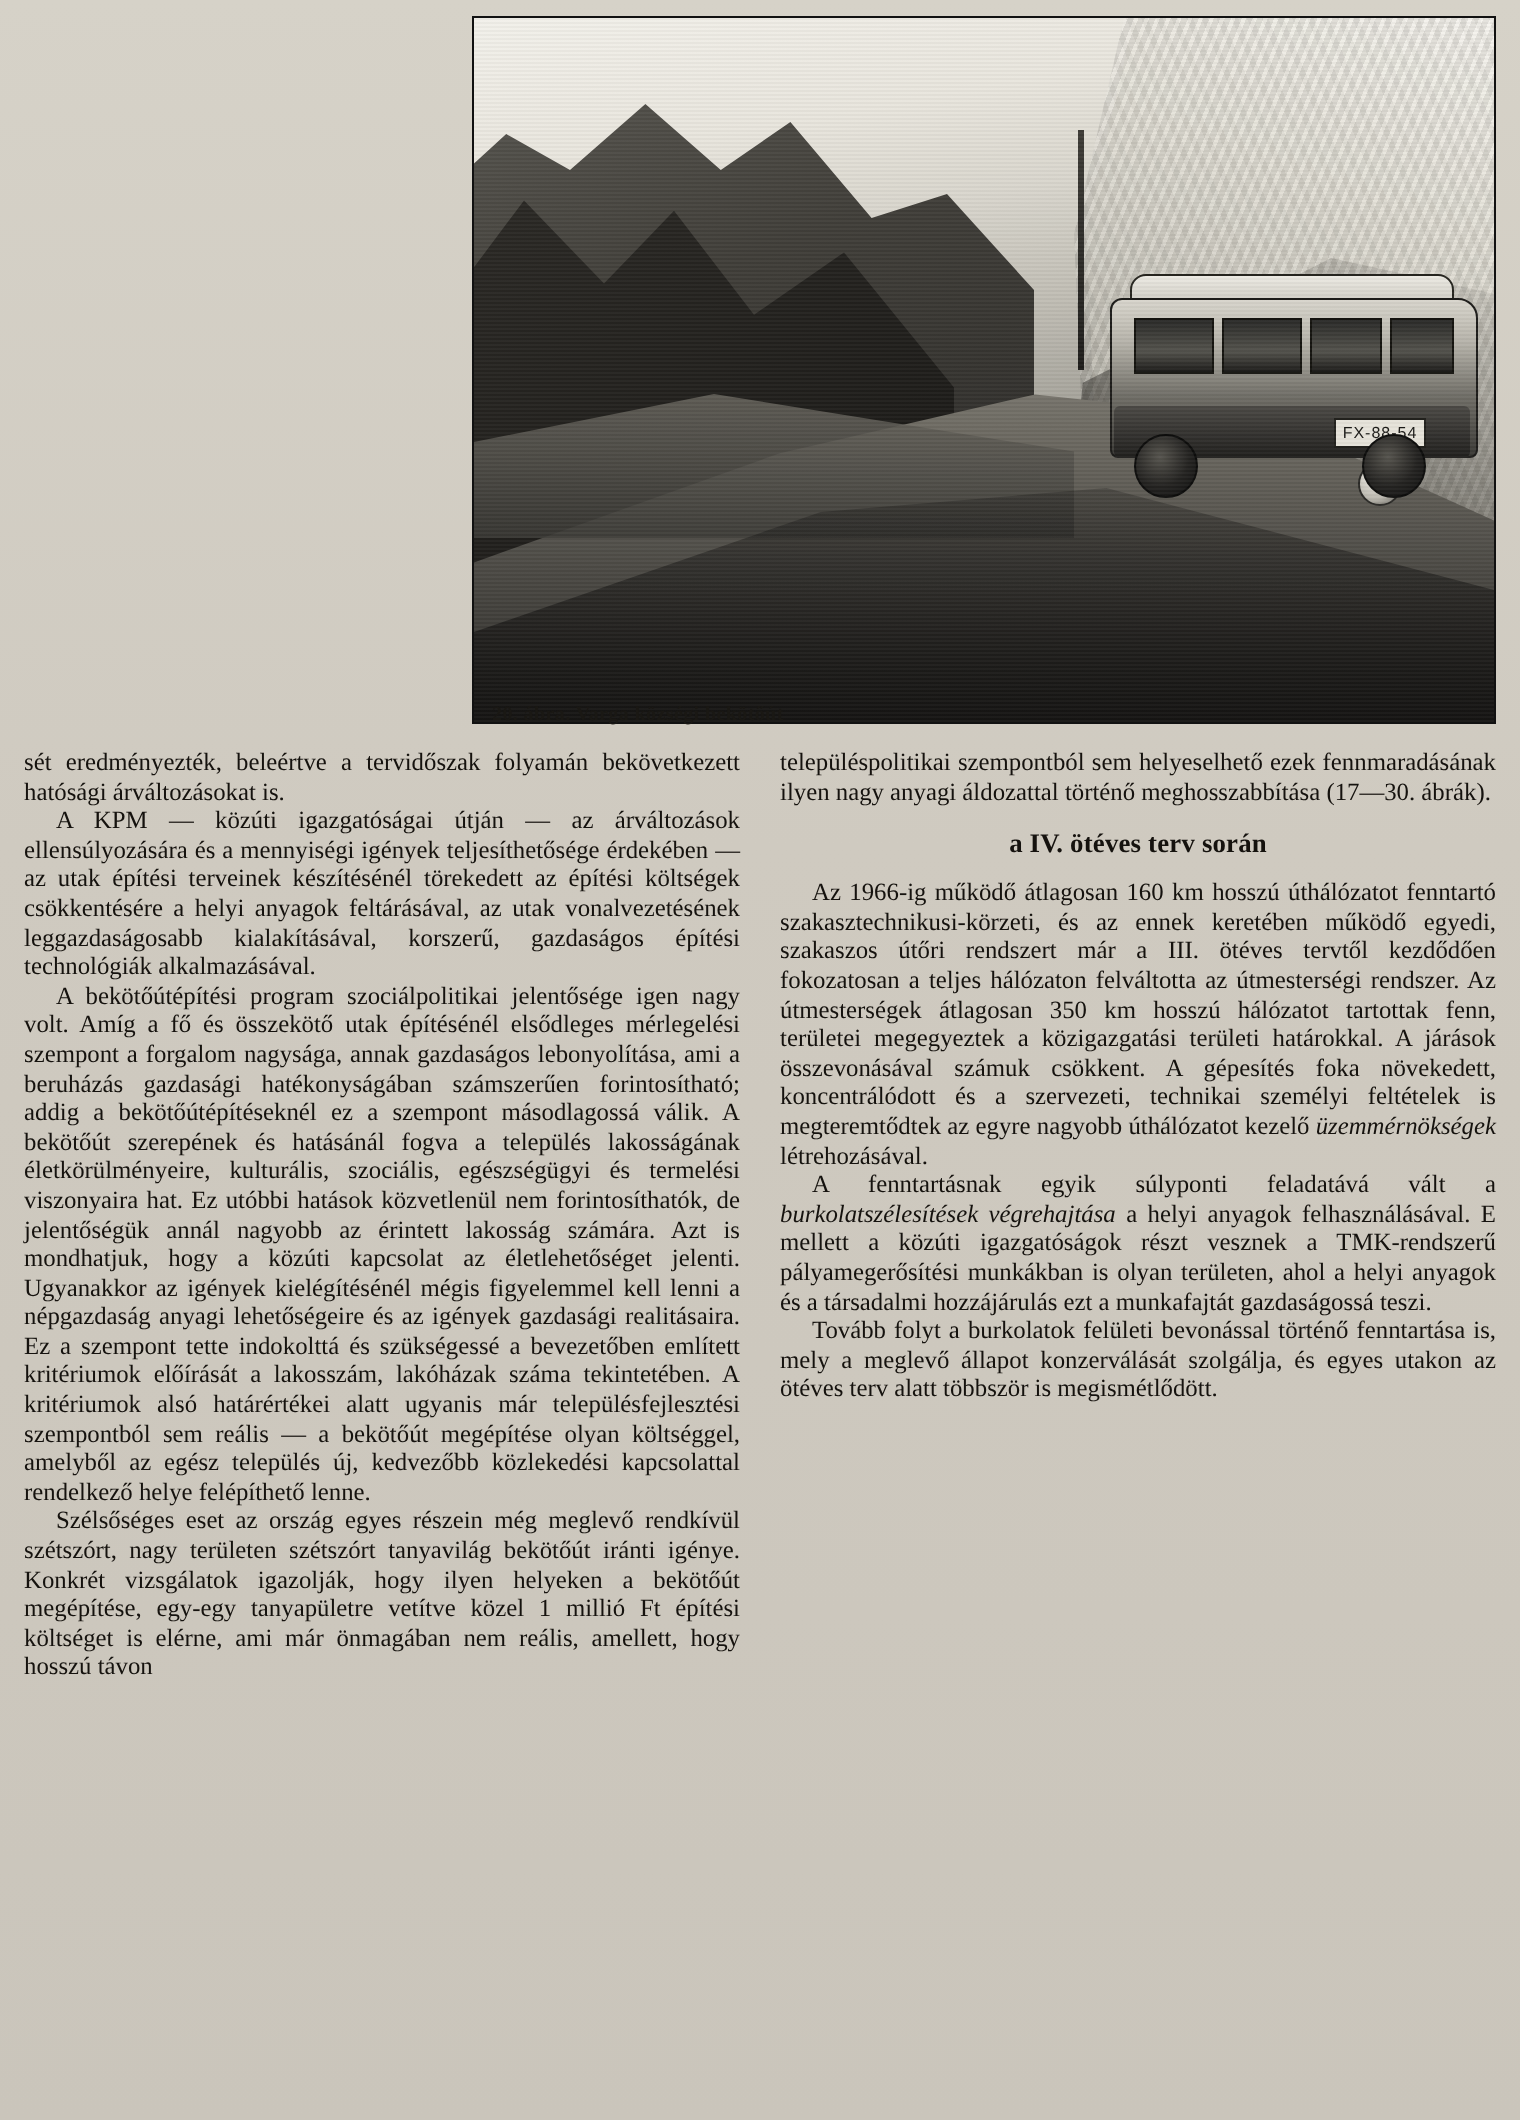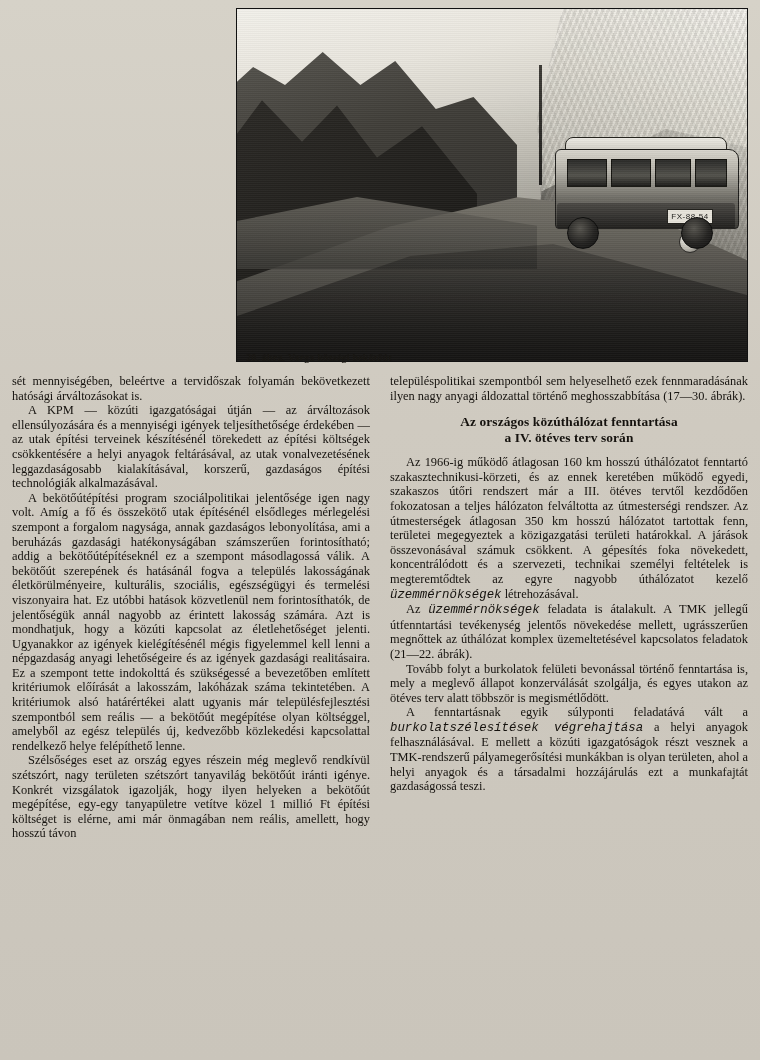--- a/index.html
+++ b/index.html
@@ -229,21 +229,21 @@
   .sec-title {
     text-align: center;
     font-weight: bold;
     font-size: 13.4px;
     line-height: 16px;
     margin: 11px 0 9px 0;
     text-indent: 0 !important;
     letter-spacing: .1px;
   }
   .sec-title .l2 { display: block; }
-  em { font-style: italic; font-family: Liberation Mono, monospace; }
+  em { font-style: italic; }
 </style>
 </head>
 <body>
 
 <div class="page">
 
   <div class="figure-wrap">
     <div class="photo">
       <div class="sky"></div>
       <div class="mtn-left"></div>
@@ -269,34 +269,32 @@
         <div class="wheel rear"></div>
       </div>
       <div class="grain"></div>
     </div>
     <div class="fig-caption">20. ábra. Varga községi bekötőút</div>
   </div>
 
   <div class="columns">
 
     <div class="col">
-      <p class="noindent">sét mennyiségében, beleértve a tervidőszak folyamán bekövetkezett hatósági árváltozásokat is.</p>
+      <p class="noindent">sét eredményezték, beleértve a tervidőszak folyamán bekövetkezett hatósági árváltozásokat is.</p>
       <p>A KPM — közúti igazgatóságai útján — az árváltozások ellensúlyozására és a mennyiségi igények teljesíthetősége érdekében — az utak építési terveinek készítésénél törekedett az építési költségek csökkentésére a helyi anyagok feltárásával, az utak vonalvezetésének leggazdaságosabb kialakításával, korszerű, gazdaságos építési technológiák alkalmazásával.</p>
       <p>A bekötőútépítési program szociálpolitikai jelentősége igen nagy volt. Amíg a fő és összekötő utak építésénél elsődleges mérlegelési szempont a forgalom nagysága, annak gazdaságos lebonyolítása, ami a beruházás gazdasági hatékonyságában számszerűen forintosítható; addig a bekötőútépítéseknél ez a szempont másodlagossá válik. A bekötőút szerepének és hatásánál fogva a település lakosságának életkörülményeire, kulturális, szociális, egészségügyi és termelési viszonyaira hat. Ez utóbbi hatások közvetlenül nem forintosíthatók, de jelentőségük annál nagyobb az érintett lakosság számára. Azt is mondhatjuk, hogy a közúti kapcsolat az életlehetőséget jelenti. Ugyanakkor az igények kielégítésénél mégis figyelemmel kell lenni a népgazdaság anyagi lehetőségeire és az igények gazdasági realitásaira. Ez a szempont tette indokolttá és szükségessé a bevezetőben említett kritériumok előírását a lakosszám, lakóházak száma tekintetében. A kritériumok alsó határértékei alatt ugyanis már településfejlesztési szempontból sem reális — a bekötőút megépítése olyan költséggel, amelyből az egész település új, kedvezőbb közlekedési kapcsolattal rendelkező helye felépíthető lenne.</p>
       <p>Szélsőséges eset az ország egyes részein még meglevő rendkívül szétszórt, nagy területen szétszórt tanyavilág bekötőút iránti igénye. Konkrét vizsgálatok igazolják, hogy ilyen helyeken a bekötőút megépítése, egy-egy tanyapületre vetítve közel 1 millió Ft építési költséget is elérne, ami már önmagában nem reális, amellett, hogy hosszú távon</p>
     </div>
 
     <div class="col">
       <p class="noindent">településpolitikai szempontból sem helyeselhető ezek fennmaradásának ilyen nagy anyagi áldozattal történő meghosszabbítása (17—30. ábrák).</p>
 
       <div class="sec-title">
-        <span class="l1">Az országos közúthálózat fenntartása</span>
         <span class="l2">a IV. ötéves terv során</span>
       </div>
 
       <p>Az 1966-ig működő átlagosan 160 km hosszú úthálózatot fenntartó szakasztechnikusi-körzeti, és az ennek keretében működő egyedi, szakaszos útőri rendszert már a III. ötéves tervtől kezdődően fokozatosan a teljes hálózaton felváltotta az útmesterségi rendszer. Az útmesterségek átlagosan 350 km hosszú hálózatot tartottak fenn, területei megegyeztek a közigazgatási területi határokkal. A járások összevonásával számuk csökkent. A gépesítés foka növekedett, koncentrálódott és a szervezeti, technikai személyi feltételek is megteremtődtek az egyre nagyobb úthálózatot kezelő <em>üzemmérnökségek</em> létrehozásával.</p>
-      <p>Az <em>üzemmérnökségek</em> feladata is átalakult. A TMK jellegű útfenntartási tevékenység jelentős növekedése mellett, ugrásszerűen megnőttek az úthálózat komplex üzemeltetésével kapcsolatos feladatok (21—22. ábrák).</p>
+      <p>A fenntartásnak egyik súlyponti feladatává vált a <em>burkolatszélesítések végrehajtása</em> a helyi anyagok felhasználásával. E mellett a közúti igazgatóságok részt vesznek a TMK-rendszerű pályamegerősítési munkákban is olyan területen, ahol a helyi anyagok és a társadalmi hozzájárulás ezt a munkafajtát gazdaságossá teszi.</p>
       <p>Tovább folyt a burkolatok felületi bevonással történő fenntartása is, mely a meglevő állapot konzerválását szolgálja, és egyes utakon az ötéves terv alatt többször is megismétlődött.</p>
-      <p>A fenntartásnak egyik súlyponti feladatává vált a <em>burkolatszélesítések végrehajtása</em> a helyi anyagok felhasználásával. E mellett a közúti igazgatóságok részt vesznek a TMK-rendszerű pályamegerősítési munkákban is olyan területen, ahol a helyi anyagok és a társadalmi hozzájárulás ezt a munkafajtát gazdaságossá teszi.</p>
     </div>
 
   </div>
 </div>
 
 </body></html>

